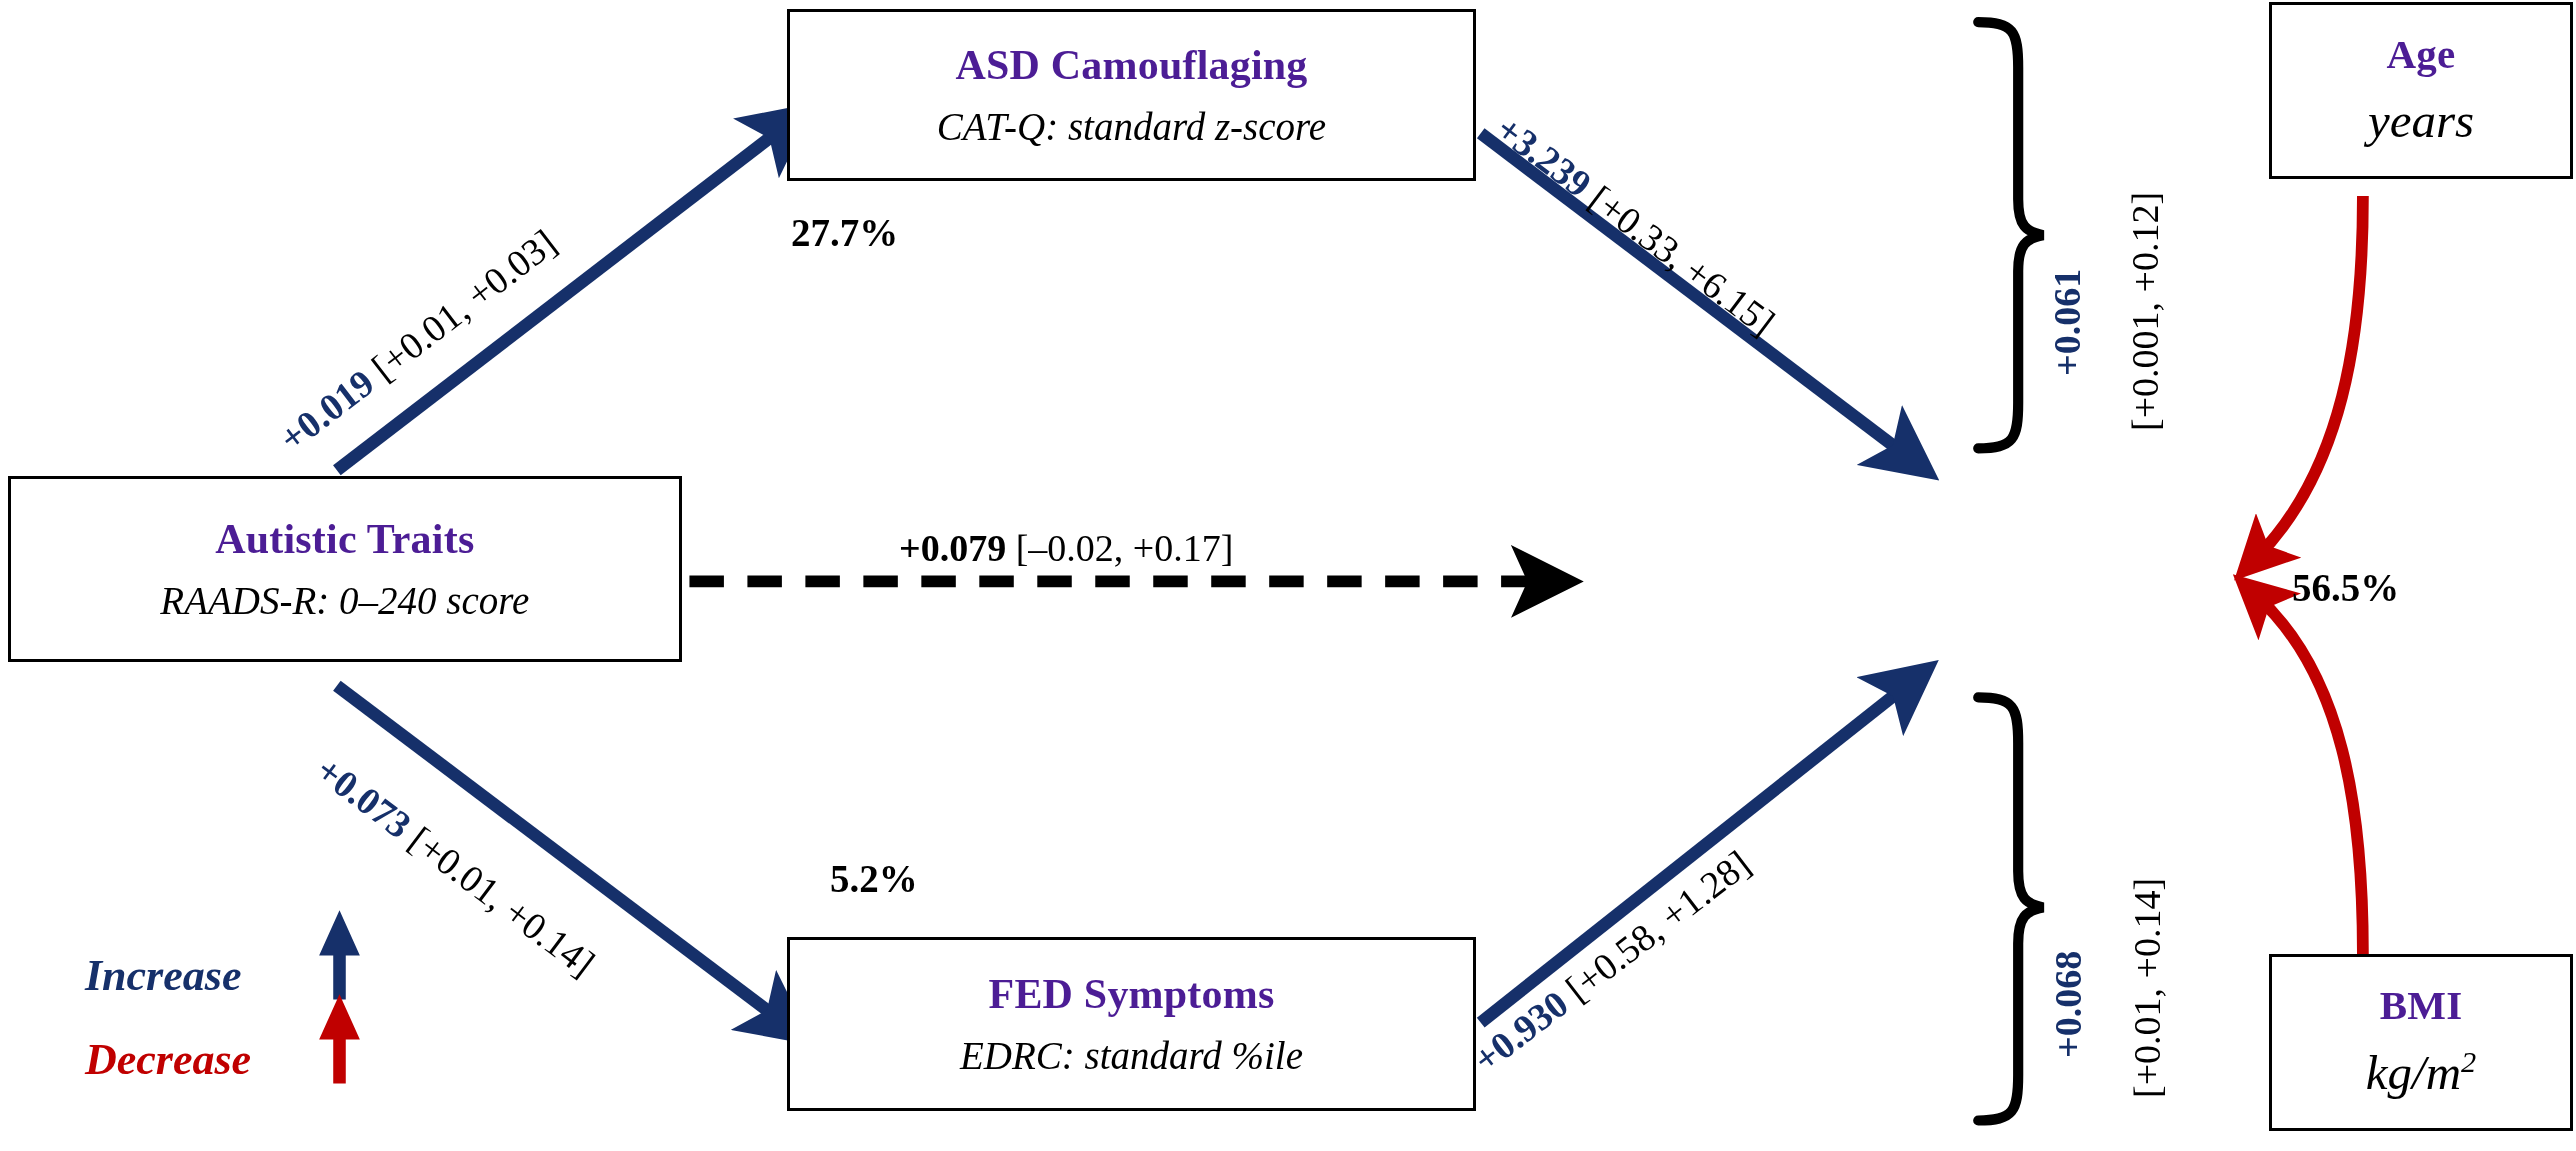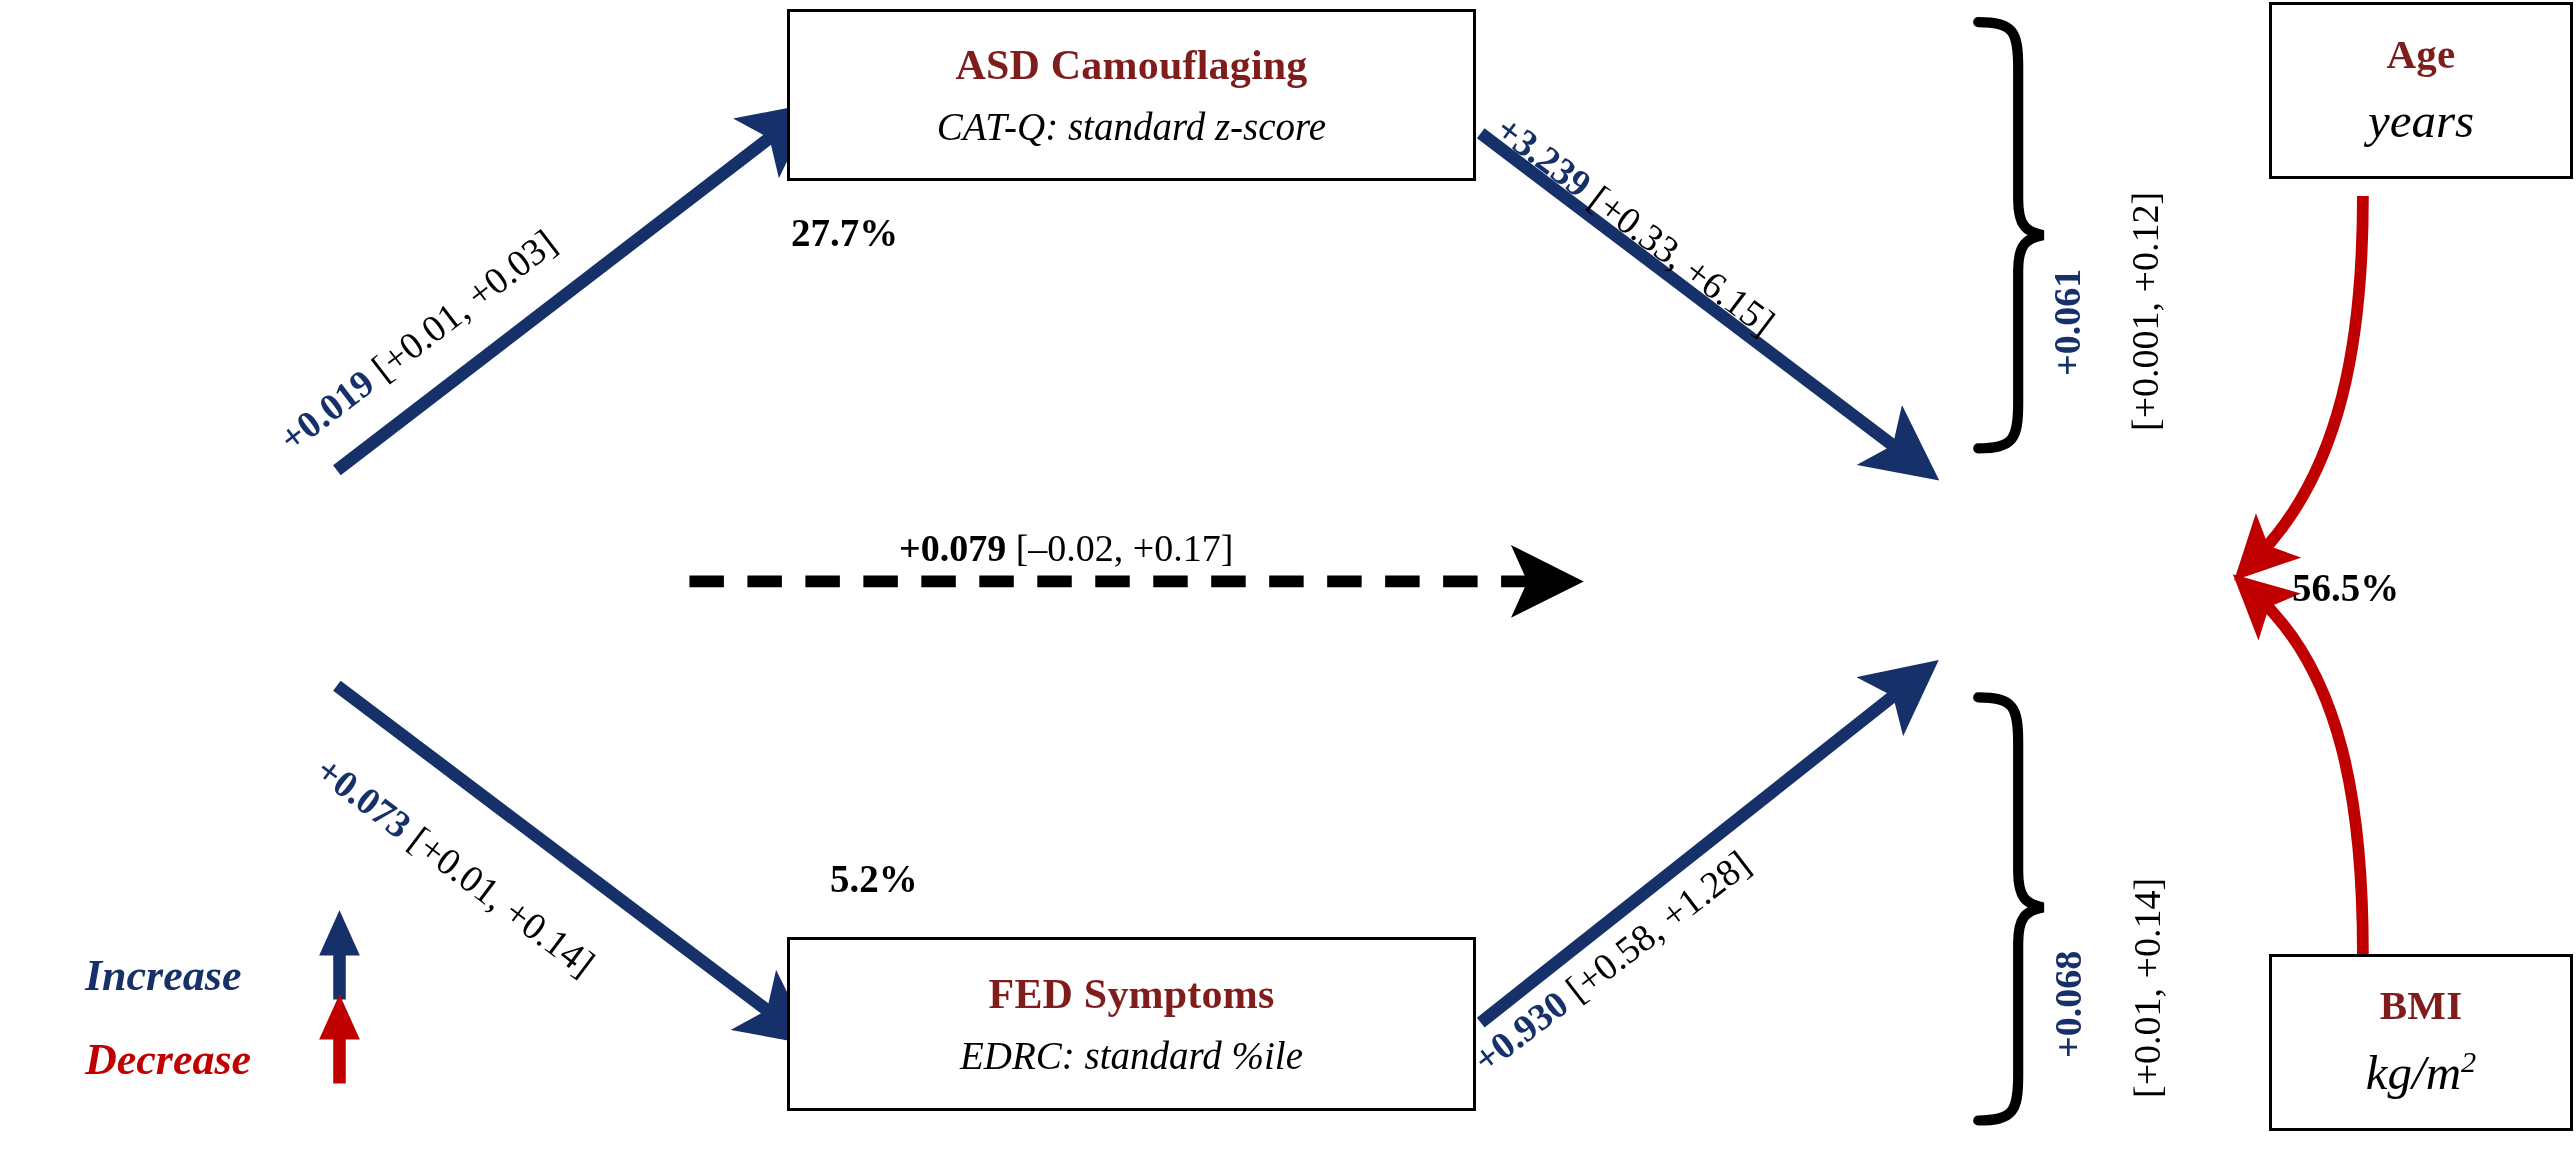--- a/index.html
+++ b/index.html
@@ -9,21 +9,21 @@
   }
   #stage{position:absolute;left:0;top:0;width:2576px;height:1152px;}
   svg.layer{position:absolute;left:0;top:0;width:2576px;height:1152px;overflow:visible;}
 
   .node{
     position:absolute;box-sizing:border-box;
     border:3.9px solid #000;background:#fff;
     display:flex;flex-direction:column;align-items:center;justify-content:center;
     text-align:center;line-height:1.12;
   }
-  .node .n-title{font-weight:bold;font-size:42px;color:#7f1d1d;letter-spacing:0.2px;font-family:Liberation Serif, serif;}
+  .node .n-title{font-weight:bold;font-size:42px;color:#4c1d95;letter-spacing:0.2px;font-family:Liberation Serif, serif;}
   .node .n-sub{font-style:italic;font-size:39px;color:#000;margin-top:16px;}
   .node.small .n-title{font-size:41px;}
   .node.small .n-sub{font-size:49px;}
 
   .pct{
     position:absolute;font-weight:bold;font-size:39px;color:#000;white-space:nowrap;
   }
 
   .plabel{
     position:absolute;white-space:nowrap;font-size:38px;color:#000;
@@ -86,20 +86,24 @@
              L 2576 254 C 2576 288, 2586 296, 2608 300
              C 2586 304, 2576 312, 2576 346
              L 2576 514 C 2576 560, 2570 572, 2525 572" fill="none" stroke="#000000" stroke-width="13" stroke-linecap="round"></path>
 
     <path d="M 2525 890 C 2570 890, 2576 902, 2576 948
              L 2576 1112 C 2576 1146, 2586 1154, 2608 1158
              C 2586 1162, 2576 1170, 2576 1204
              L 2576 1372 C 2576 1418, 2570 1430, 2525 1430" fill="none" stroke="#000000" stroke-width="13" stroke-linecap="round"></path>
   </svg>
 
+  <div class="node" style="left:7.8px;top:476px;width:674px;height:186px;">
+    <div class="n-title">Autistic Traits</div>
+    <div class="n-sub">RAADS-R: 0–240 score</div>
+  </div>
 
   <div class="node" style="left:787px;top:9.4px;width:689px;height:172px;">
     <div class="n-title">ASD Camouflaging</div>
     <div class="n-sub">CAT-Q: standard z-score</div>
   </div>
 
   <div class="node" style="left:787px;top:937px;width:689px;height:174px;">
     <div class="n-title">FED Symptoms</div>
     <div class="n-sub">EDRC: standard %ile</div>
   </div>

